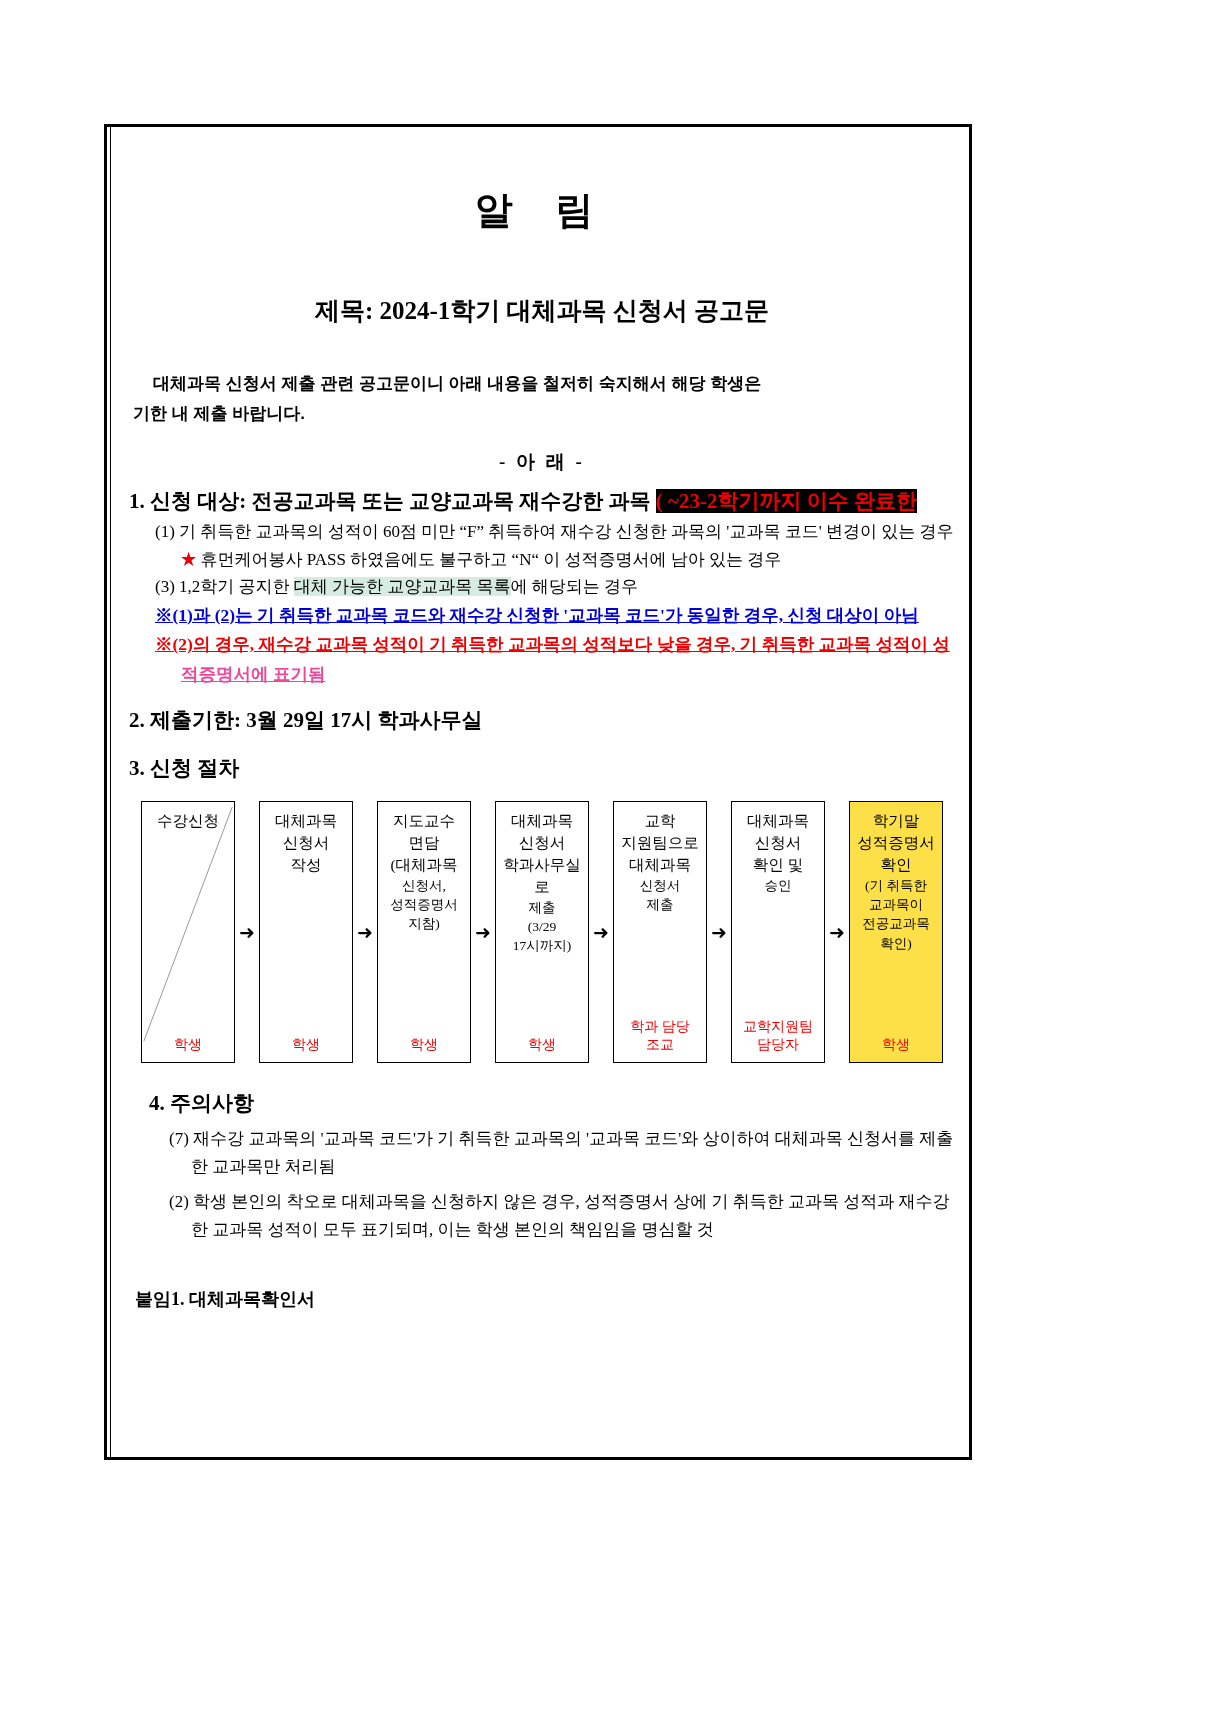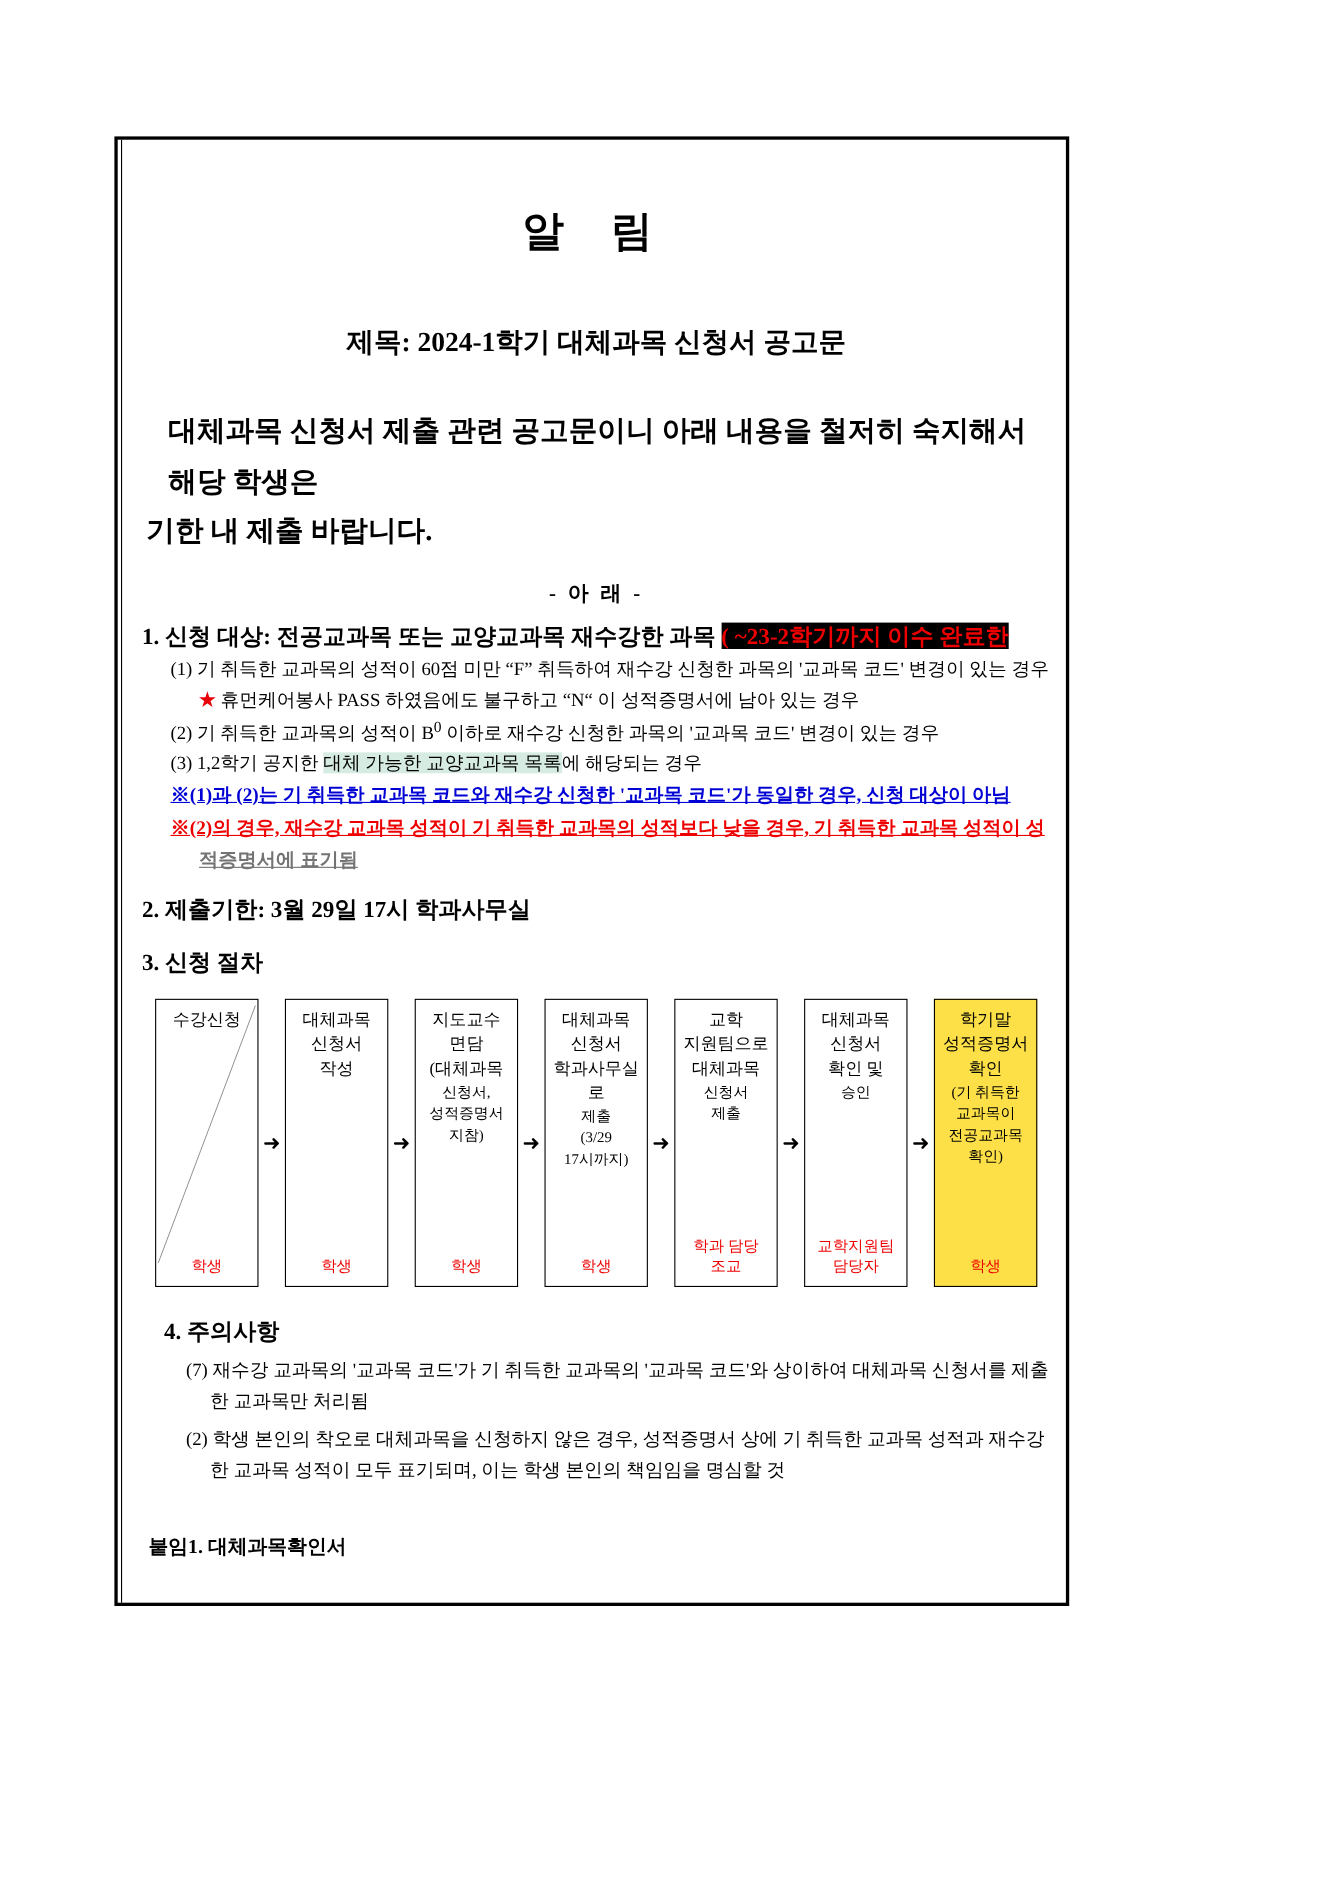--- a/index.html
+++ b/index.html
@@ -55,26 +55,26 @@
     font-family: "Liberation Sans", "DejaVu Sans", sans-serif;
   }
   .doc-subtitle {
     text-align: center;
     font-size: 25px;
     font-weight: bold;
     margin-top: 58px;
     font-family: "Liberation Serif", "DejaVu Serif", serif;
   }
   .lead {
-    font-size: 26px;
+    font-size: 17px;
     font-weight: bold;
     line-height: 1.75;
     margin-top: 42px;
     margin-left: 4px;
-    font-family: Liberation Serif, serif;
+    font-family: Liberation Sans, sans-serif;
   }
   .lead .indent { padding-left: 20px; }
 
   .arae {
     text-align: center;
     font-size: 19px;
     font-weight: bold;
     letter-spacing: 3px;
     margin-top: 20px;
   }
@@ -118,21 +118,21 @@
   }
   .note-red {
     color: #ee0000;
     font-weight: bold;
     font-size: 17.5px;
     text-decoration: underline;
     margin-left: 26px;
     line-height: 1.7;
   }
   .note-red-cont {
-    color: #737373;
+    color: #ec4899;
     font-weight: bold;
     font-size: 17.5px;
     text-decoration: underline;
     margin-left: 52px;
     line-height: 1.7;
   }
 
   .hl-yellow {
     background: #000000;
     color: #ee0000;
@@ -236,23 +236,20 @@
         <span class="hl-yellow">( ~23-2학기까지 이수 완료한</span>
       </div>
 
       <div class="sub">(1) 기 취득한 교과목의 성적이 60점 미만 “F” 취득하여 재수강 신청한 과목의 '교과목 코드' 변경이 있는 경우</div>
 
       <div class="star-line">
         <span class="star">★</span>
         <span>휴먼케어봉사 PASS 하였음에도 불구하고 “N“ 이 성적증명서에 남아 있는 경우</span>
       </div>
 
-      <div class="sub">
-        <span>(2) 기 취득한 교과목의 성적이 B</span><sup>0</sup><span> 이하로 재수강 신청한 과목의 '교과목 코드' 변경이 있는 경우</span>
-      </div>
 
       <div class="sub">
         <span>(3) 1,2학기 공지한 </span><span class="hl-green">대체 가능한 교양교과목 목록</span><span>에 해당되는 경우</span>
       </div>
 
       <div class="note-blue">
         <span>※(1)과 (2)는 기 취득한 교과목 코드와 재수강 신청한 </span><span>'교과목 코드'가 동일한 경우, 신청 대상이 아님</span>
       </div>
 
       <div class="note-red">※(2)의 경우, 재수강 교과목 성적이 기 취득한 교과목의 성적보다 낮을 경우, 기 취득한 교과목 성적이 성</div>

